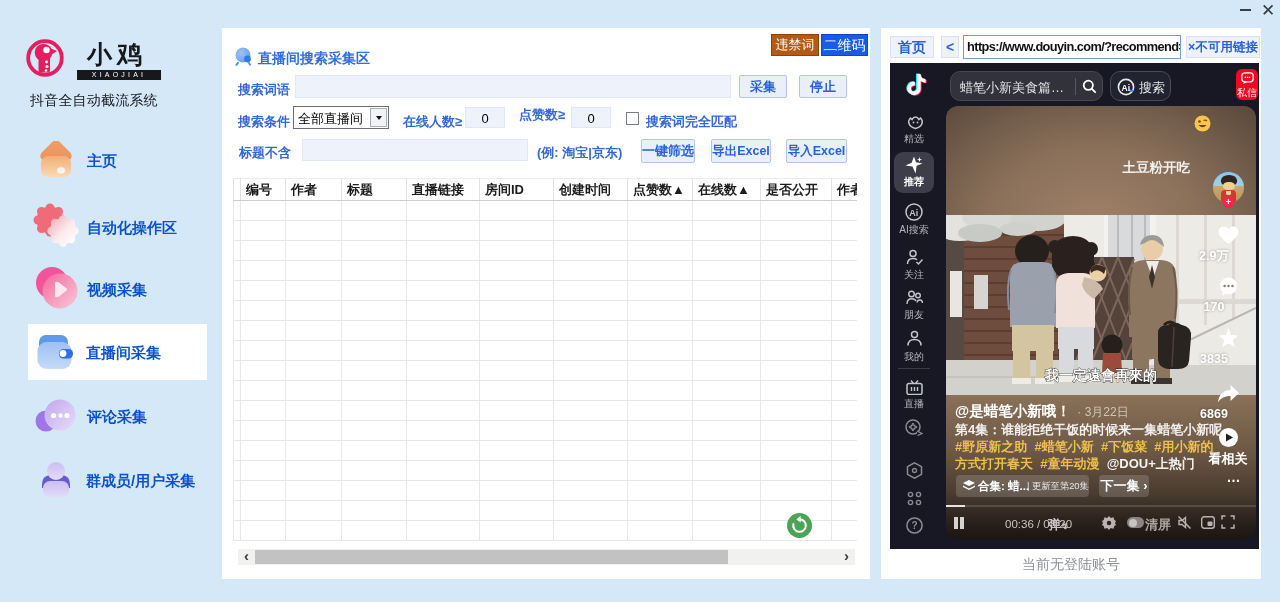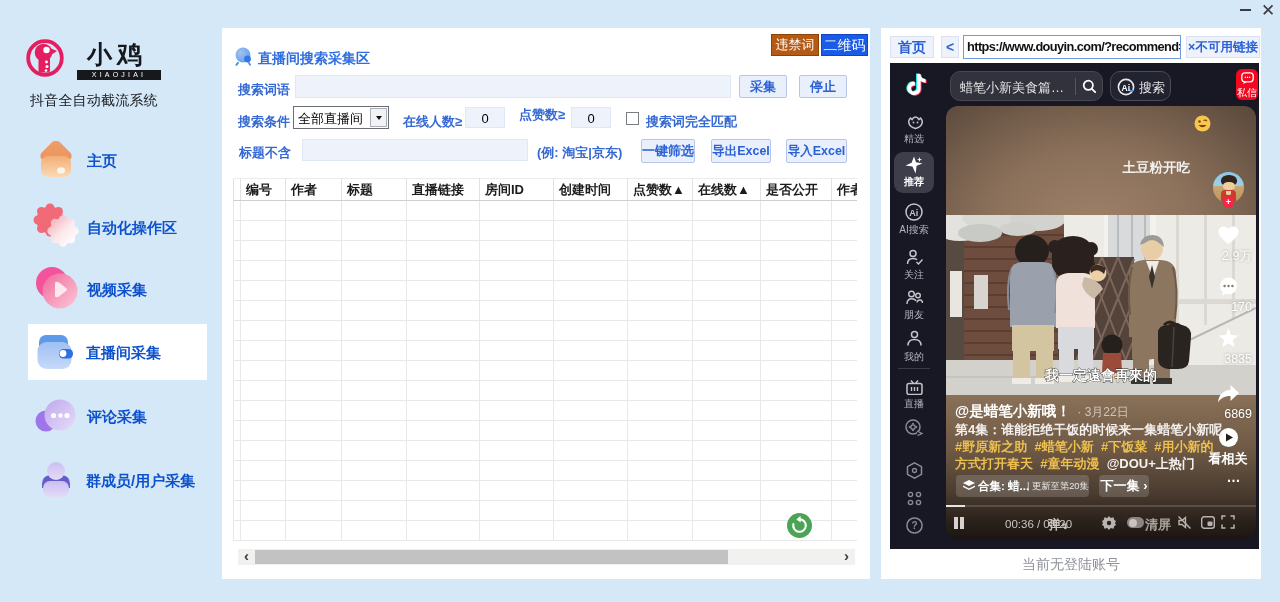--- a/index.html
+++ b/index.html
@@ -14,21 +14,21 @@
   #rightpanel { left:881px; top:28px; width:380px; height:551px; background:#fff; }
   
   .menu-label { font-size:15px; font-weight:bold; color:#0d52cc; }
   .lbl { font-size:13px; font-weight:bold; color:#3468d2; white-space:nowrap; }
   .inp { background:#eef3fb; border:1px solid #e0e8f5; }
   .btn { background:#e9effb; border:1px solid #b6c5ea; border-radius:2px; color:#2a62d6; font-size:13px; font-weight:bold; text-align:center; white-space:nowrap; overflow:hidden; }
   #grid table th { font-size:13px; color:#1c1c1c; text-align:left; padding:0 0 0 5px; height:22px; font-weight:bold; border:1px solid #e2e2e2; border-top:1px solid #ececec; border-bottom:1px solid #cfcfcf; white-space:nowrap; overflow:hidden; }
   #grid table td { height:20px; border:1px solid #e8e8e8; border-top:none; }
   .sbar-a { width:17px; height:16px; color:#3c3c3c; font-size:15px; font-weight:bold; text-align:center; line-height:14px; }
   .rbtn { background:#eef2fb; border:1px solid #d9e1f2; color:#2a62d6; font-size:14px; font-weight:bold; text-align:center; white-space:nowrap; overflow:hidden; }
-  .cnt { left:258px; width:48px; text-align:right; font-size:12.5px; font-weight:normal; color:#fff; text-shadow:0 0 3px rgba(0,0,0,0.35); }
+  .cnt { left:244px; width:48px; text-align:center; font-size:12.5px; font-weight:bold; color:#fff; text-shadow:0 0 3px rgba(0,0,0,0.35); }
   .dlbl { position:absolute; width:48px; text-align:center; font-size:10px; color:#b4b5be; }
   .dico { position:absolute; left:15px; }
 </style>
 </head>
 <body>
   <div class="abs winmin"></div>
   <div class="abs winclose">✕</div>
 
   <div id="sidebar" class="abs" style="left:0;top:0;width:222px;height:602px;">
 

